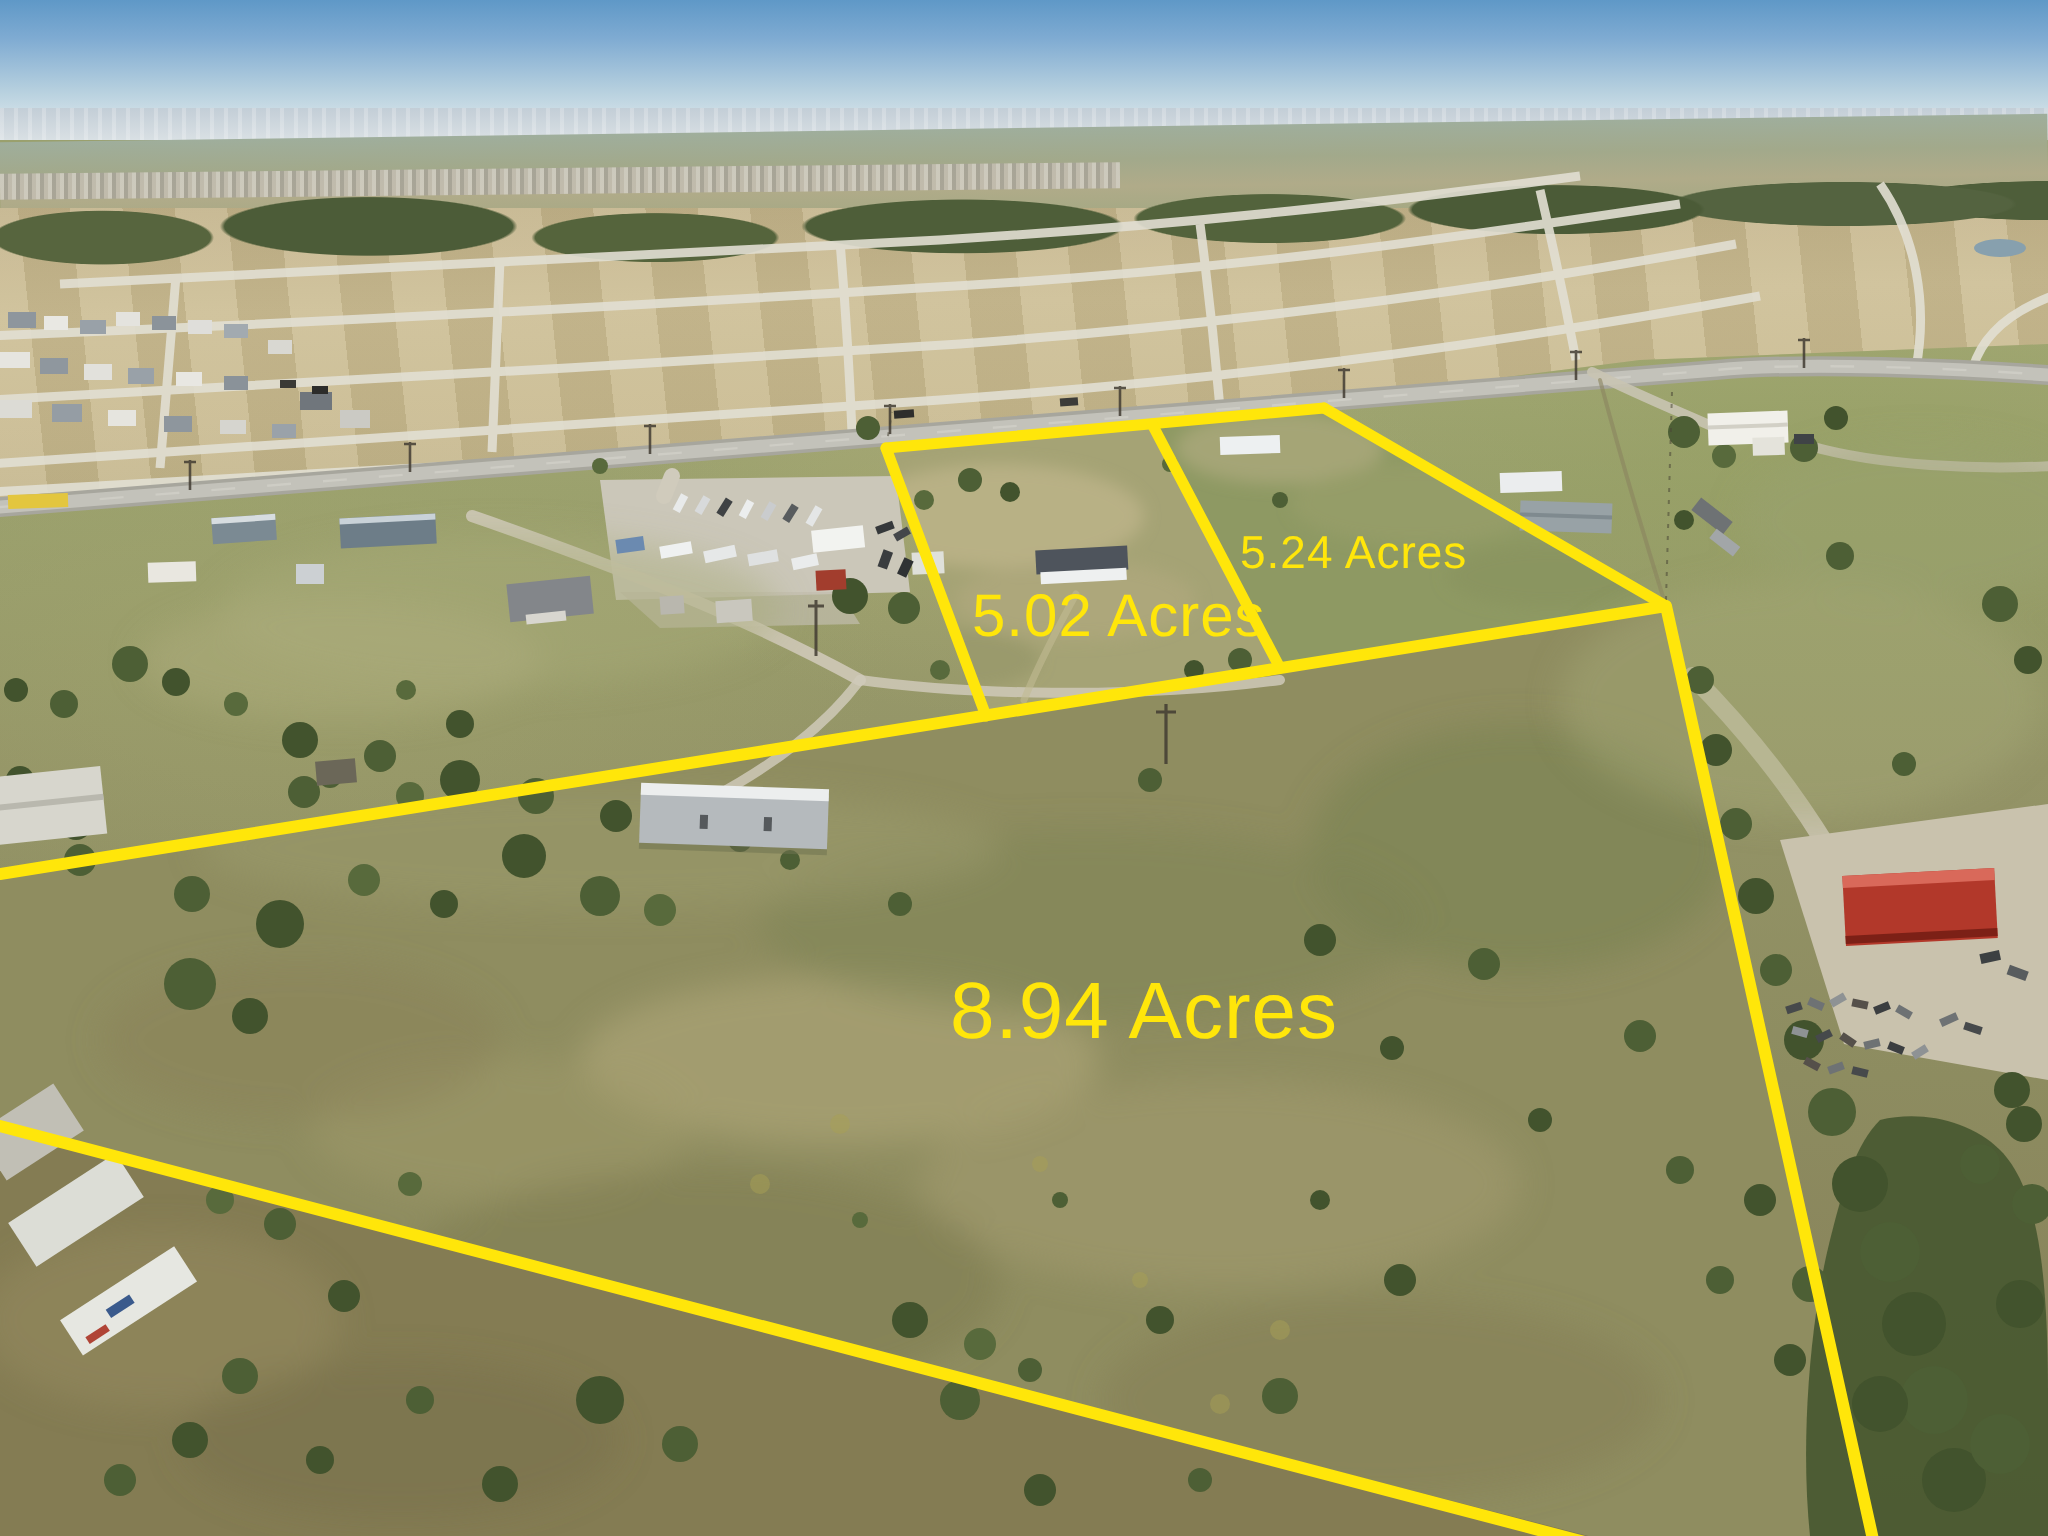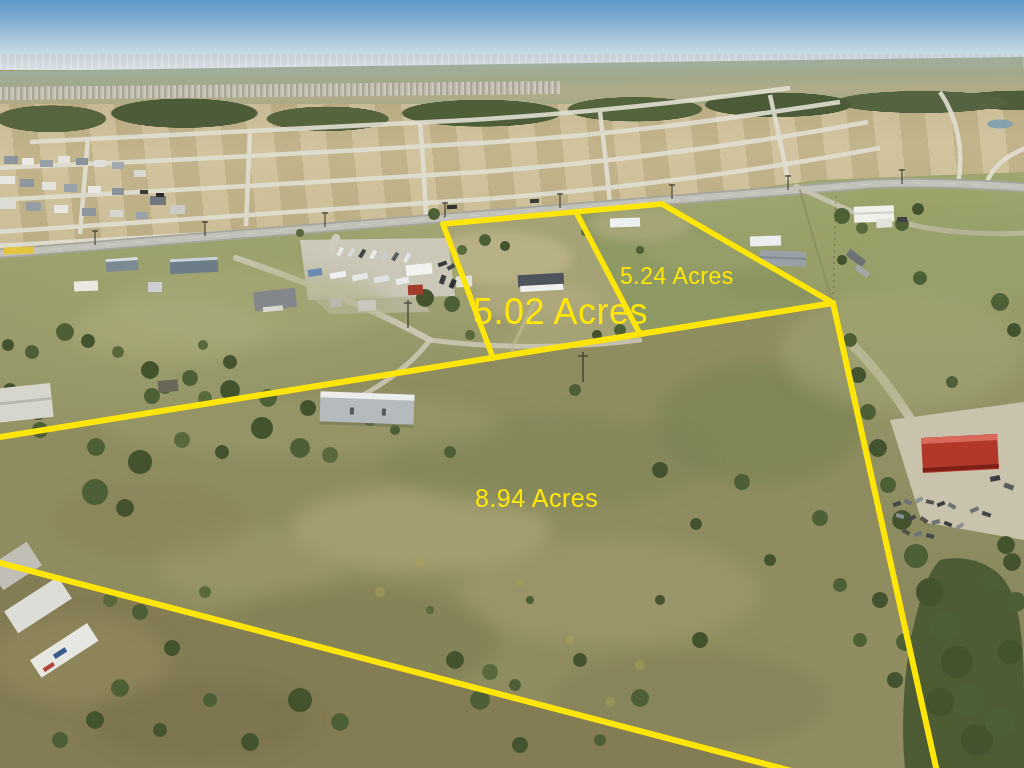--- a/index.html
+++ b/index.html
@@ -29,23 +29,23 @@
      radial-gradient(120px 16px at 100% 22%,#4e5e3a 60%,rgba(0,0,0,0) 62%);}
   .ground{left:0;top:0;width:1024px;height:768px;
     clip-path:polygon(0 250px,560px 213px,820px 180px,1024px 172px,1024px 768px,0 768px);
     background:
      radial-gradient(500px 220px at 90% 30%,rgba(148,160,96,.55),rgba(0,0,0,0) 70%),
      radial-gradient(420px 200px at 15% 42%,rgba(163,167,110,.5),rgba(0,0,0,0) 70%),
      radial-gradient(300px 150px at 50% 33%,rgba(180,176,120,.4),rgba(0,0,0,0) 70%),
      linear-gradient(180deg,#a4a877 22%,#9aa06d 32%,#949467 50%,#8d8c60 70%,#867e58 100%);}
   svg{position:absolute;left:0;top:0;}
   .lbl{position:absolute;color:#ffe60a;line-height:1;white-space:nowrap;letter-spacing:.5px;z-index:5;}
-  .lbl1{left:473px;top:294px;font-size:36px;}
+  .lbl1{left:486px;top:294px;font-size:30px;}
   .lbl2{left:620px;top:265px;font-size:23px;}
-  .lbl3{left:475px;top:486px;font-size:25px;}
+  .lbl3{left:475px;top:486px;font-size:40px;}
 </style>
 </head>
 <body>
 
 <div id="stage">
   <div class="sky"></div>
   <div class="haze"></div>
   <div class="far"></div>
   <div class="farhomes"></div>
   <div class="tanfield"></div>

